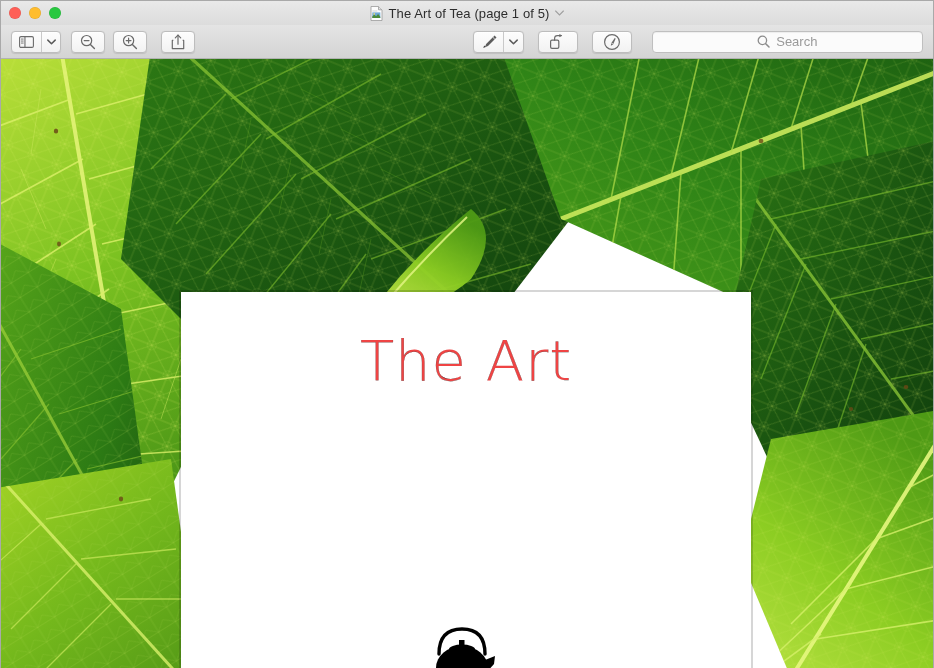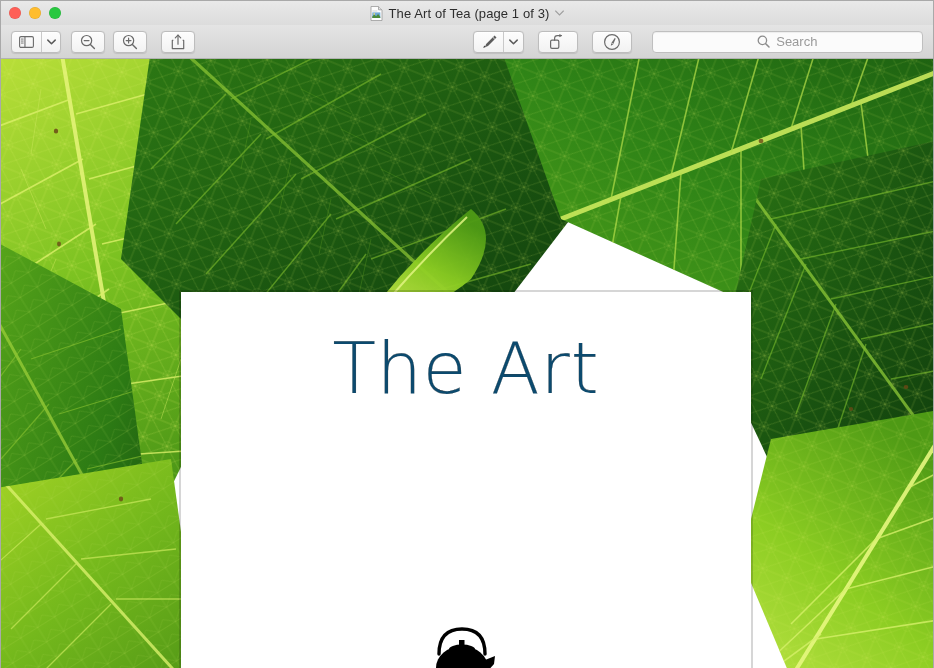--- a/index.html
+++ b/index.html
@@ -119,24 +119,24 @@
     width:570px; height:376px;
     background:#ffffff;
     overflow:hidden;
   }
   .page-title {
     position:absolute;
     left:0; right:0; top:42px;
     text-align:center;
     font-family:"DejaVu Sans", sans-serif;
     font-weight:100;
-    font-size:71px;
+    font-size:56px;
     line-height:.98;
     letter-spacing:1px;
-    color:#0c4a6e;
+    color:#ef4444;
     -webkit-text-stroke:0.2px #3a3a3a;
   }
   .page-title .l2 { display:block; }
   .teapot {
     position:absolute;
     left:50%; transform:translateX(-50%);
     top:332px;
     width:112px;
   }
   .teapot svg { width:112px; height:auto; }
@@ -157,21 +157,21 @@
       <span class="doc-icon">
         <svg viewBox="0 0 13 15">
           <path d="M1 .5h7.5L12 4v10.5H1z" fill="#fdfdfd" stroke="#9b9b9b" stroke-width=".8"></path>
           <path d="M8.5.7v3.1H11.7" fill="#e2e2e2" stroke="#9b9b9b" stroke-width=".8"></path>
           <rect x="2.3" y="6.4" width="8" height="5.6" fill="#6fa8d6"></rect>
           <path d="M2.3 10.6l2-2.1 1.8 1.8 2-2.4 2.2 2.8v1.3h-8z" fill="#4c8a3a"></path>
           <circle cx="4.2" cy="7.9" r=".8" fill="#f3e06a"></circle>
           <rect x="2.3" y="4.6" width="5" height=".8" fill="#c8c8c8"></rect>
         </svg>
       </span>
-      <span class="title-text">The Art of Tea (page 1 of 3)</span>
+      <span class="title-text">The Art of Tea (page 1 of 5)</span>
       <span class="title-chevron">
         <svg viewBox="0 0 9 6">
             <path d="M.6 1l3.9 4 3.9-4" fill="none" stroke="#6a6a6a" stroke-width="1.1" stroke-linecap="round"></path>
           </svg>
       </span>
     </div>
   </div>
 
   <div class="toolbar">
 

